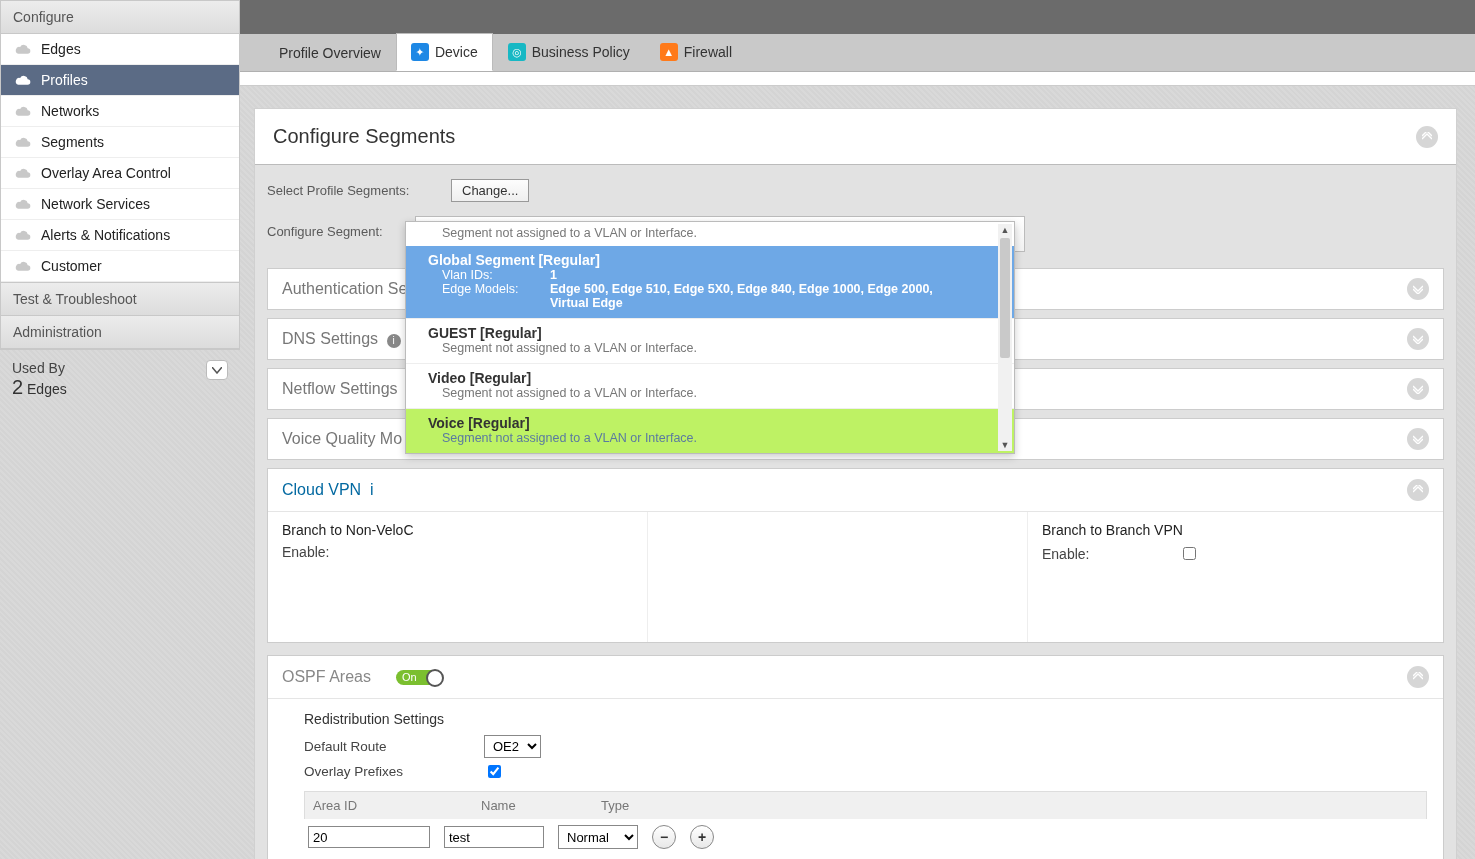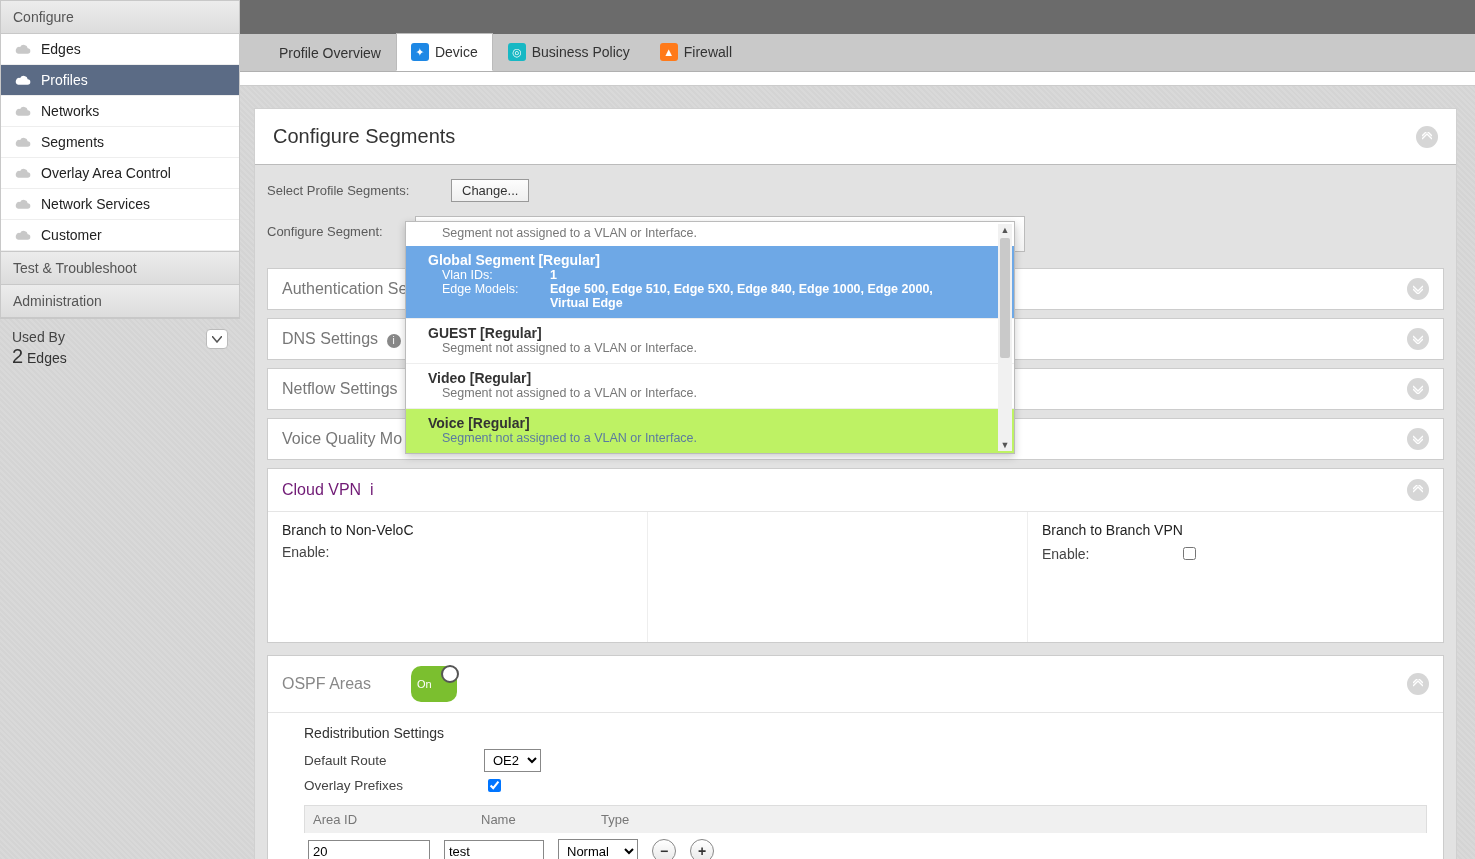--- a/index.html
+++ b/index.html
@@ -48,29 +48,29 @@
   .dd-kv { display:flex; font-size:12.5px; padding-left:14px; }
   .dd-k { width:108px; }
   .dd-scroll { position:absolute; right:2px; top:2px; bottom:2px; width:14px; background:#f1f1f1; }
   .dd-scroll .arr { height:12px;display:flex;align-items:center;justify-content:center;font-size:9px;color:#555; }
   .dd-scroll .bar { position:absolute; left:2px; width:10px; top:14px; height:120px; background:#c9c9c9; border-radius:2px; }
 
   .accordion { background:#fff; border:1px solid #ccc; margin-top:8px; display:flex; justify-content:space-between; align-items:center; padding:9px 14px; color:#777; font-size:16px; }
   .accordion .info-ico { width:14px;height:14px;border-radius:50%;background:#888;color:#fff;font-size:10px;display:inline-flex;align-items:center;justify-content:center;margin-left:4px; }
 
   .cloudvpn { background:#fff; border:1px solid #ccc; margin-top:8px; }
-  .cloudvpn .hdr { display:flex;justify-content:space-between;align-items:center;padding:10px 14px;color:#701a75;font-size:16px;border-bottom:1px solid #e5e5e5; }
+  .cloudvpn .hdr { display:flex;justify-content:space-between;align-items:center;padding:10px 14px;color:#0369a1;font-size:16px;border-bottom:1px solid #e5e5e5; }
   .vpn-cols { display:flex; height:130px; position:relative; }
   .vpn-col { border-right:1px solid #eee; padding:10px 14px; width:380px; color:#444; font-size:14px; }
   .vpn-col:last-child { border-right:none; }
   .vpn-title { font-weight:normal; color:#222; margin-bottom:6px; }
 
   .ospf-panel { background:#fff;border:1px solid #ccc;margin-top:12px; }
   .ospf-hdr { display:flex;justify-content:space-between;align-items:center;padding:10px 14px;color:#888;font-size:16px;border-bottom:1px solid #e5e5e5; }
-  .toggle-on { display:inline-flex;align-items:center;width:46px;height:36px;border-radius:10px;background:#7bbf2f;position:relative; }
+  .toggle-on { display:inline-flex;align-items:center;width:46px;height:15px;border-radius:10px;background:#7bbf2f;position:relative; }
   .toggle-on .knob { position:absolute;right:-2px;width:18px;height:18px;border-radius:50%;background:#fff;border:2px solid #555; top:-1px;}
   .toggle-on .txt { color:#fff;font-size:11px;padding-left:6px; }
 
   .ospf-body { padding:12px 16px 20px 36px; }
   .sub-h { color:#333; margin-bottom:8px; }
   .form-row { display:flex; align-items:center; font-size:13.5px; margin-bottom:4px;gap:40px; }
   .form-row .lbl { width:140px; color:#444; }
   select,input[type=text] { border:1px solid #888; padding:2px 4px; font-size:13px; background:#fff; }
 
   .tbl { margin-top:10px; }
@@ -132,20 +132,28 @@
           </span>
         <span>Overlay Area Control</span>
       </div>
       <div class="side-item">
         <span class="cloud-ico">
             <svg viewBox="0 0 24 16">
               <path fill="#c8c8c8" d="M19 7a6 6 0 00-11.3-2A5 5 0 005 15h14a4 4 0 000-8z"></path>
             </svg>
           </span>
         <span>Network Services</span>
+      </div>
+      <div class="side-item">
+        <span class="cloud-ico">
+            <svg viewBox="0 0 24 16">
+              <path fill="#c8c8c8" d="M19 7a6 6 0 00-11.3-2A5 5 0 005 15h14a4 4 0 000-8z"></path>
+            </svg>
+          </span>
+        <span>Alerts &amp; Notifications</span>
       </div>
       <div class="side-item">
         <span class="cloud-ico">
             <svg viewBox="0 0 24 16">
               <path fill="#c8c8c8" d="M19 7a6 6 0 00-11.3-2A5 5 0 005 15h14a4 4 0 000-8z"></path>
             </svg>
           </span>
         <span>Customer</span>
       </div>
 
@@ -306,21 +314,21 @@
                 <div style="display:flex;align-items:center;gap:90px;">
                   <span>Enable:</span>
                   <input type="checkbox" style="">
                 </div>
               </div>
             </div>
           </div>
 
           <div class="ospf-panel">
             <div class="ospf-hdr">
-              <span style="display:flex;align-items:center;gap:40px;">
+              <span style="display:flex;align-items:center;gap:25px;">
                 <span>OSPF Areas</span>
                 <span class="toggle-on">
                   <span class="txt">On</span>
                   <span class="knob"></span>
                 </span>
               </span>
               <span class="collapse-btn">
                   <svg width="10" height="10">
                     <path d="M0 7 L5 2 L10 7 M0 4 L5 -1 L10 4" fill="none" stroke="#fff" stroke-width="1.4"></path>
                   </svg>

